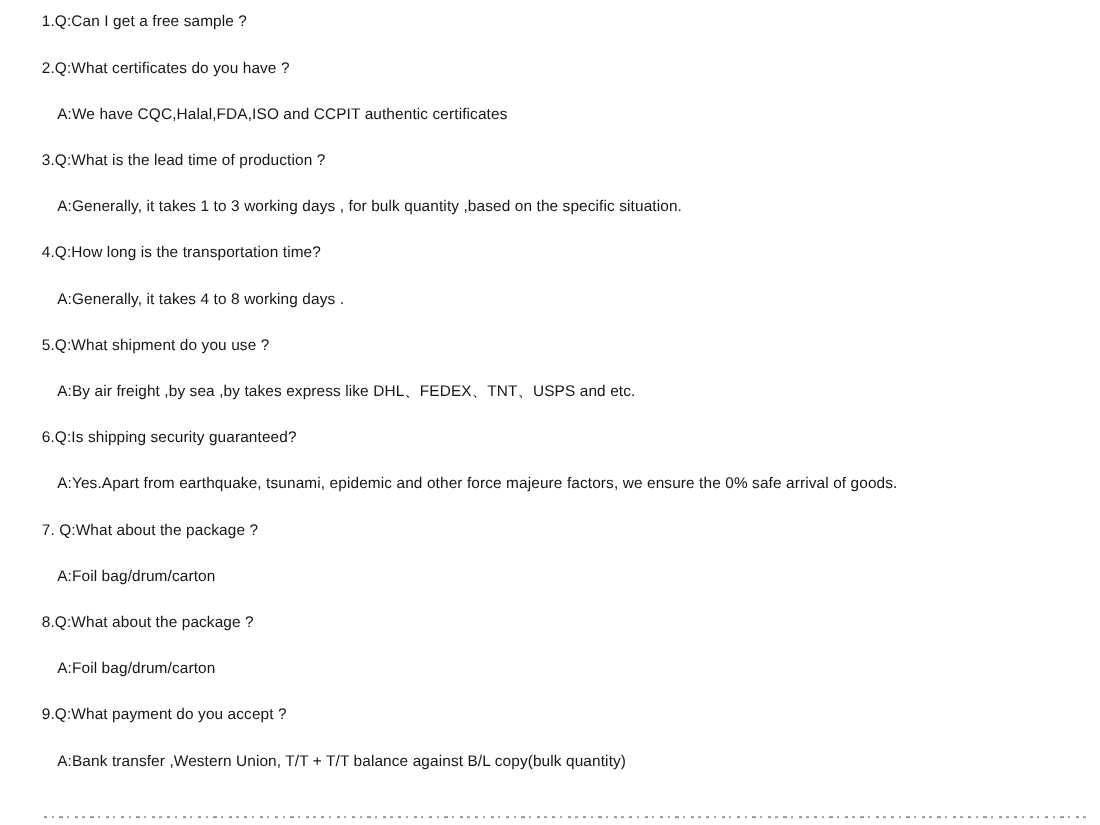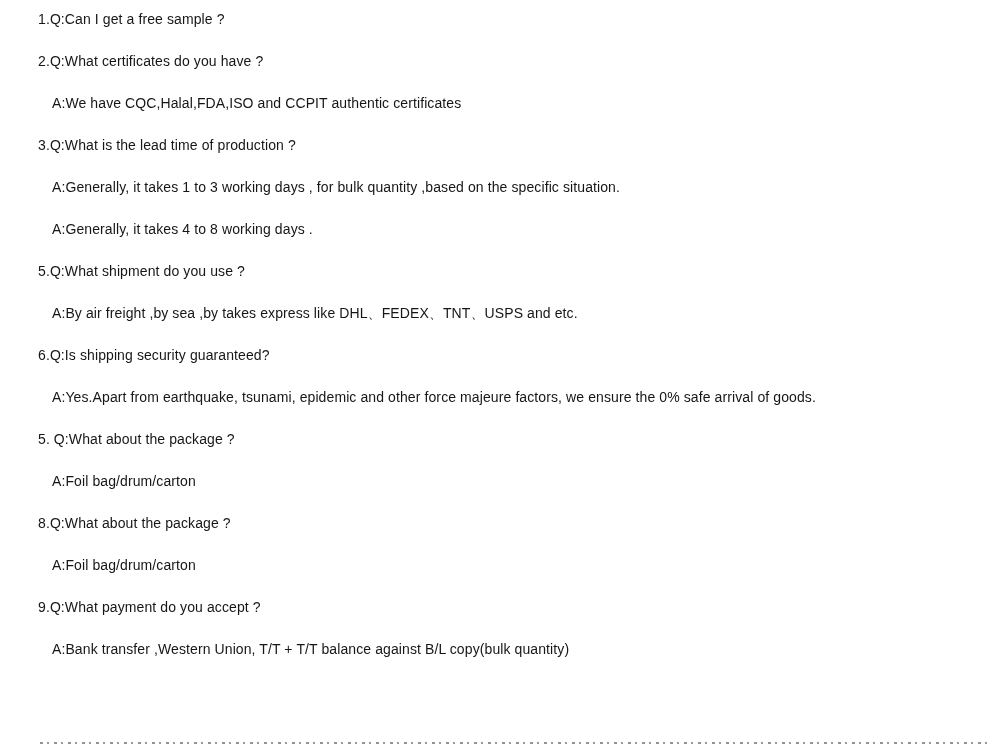--- a/index.html
+++ b/index.html
@@ -60,29 +60,30 @@
   <div class="faq">
 
     <div class="line question">1.Q:Can I get a free sample ?</div>
 
     <div class="line question">2.Q:What certificates do you have ?</div>
     <div class="line answer">A:We have CQC,Halal,FDA,ISO and CCPIT authentic certificates</div>
 
     <div class="line question">3.Q:What is the lead time of production ?</div>
     <div class="line answer">A:Generally, it takes 1 to 3 working days , for bulk quantity ,based on the specific situation.</div>
 
+    <div class="line question">4.Q:How long is the transportation time?</div>
     <div class="line answer">A:Generally, it takes 4 to 8 working days .</div>
 
     <div class="line question">5.Q:What shipment do you use ?</div>
     <div class="line answer">A:By air freight ,by sea ,by takes express like DHL、FEDEX、TNT、USPS and etc.</div>
 
     <div class="line question">6.Q:Is shipping security guaranteed?</div>
     <div class="line answer">A:Yes.Apart from earthquake, tsunami, epidemic and other force majeure factors, we ensure the 0% safe arrival of goods.</div>
 
-    <div class="line question">5. Q:What about the package ?</div>
+    <div class="line question">7. Q:What about the package ?</div>
     <div class="line answer">A:Foil bag/drum/carton</div>
 
     <div class="line question">8.Q:What about the package ?</div>
     <div class="line answer">A:Foil bag/drum/carton</div>
 
     <div class="line question">9.Q:What payment do you accept ?</div>
     <div class="line answer">A:Bank transfer ,Western Union, T/T + T/T balance against B/L copy(bulk quantity)</div>
 
   </div>
 

